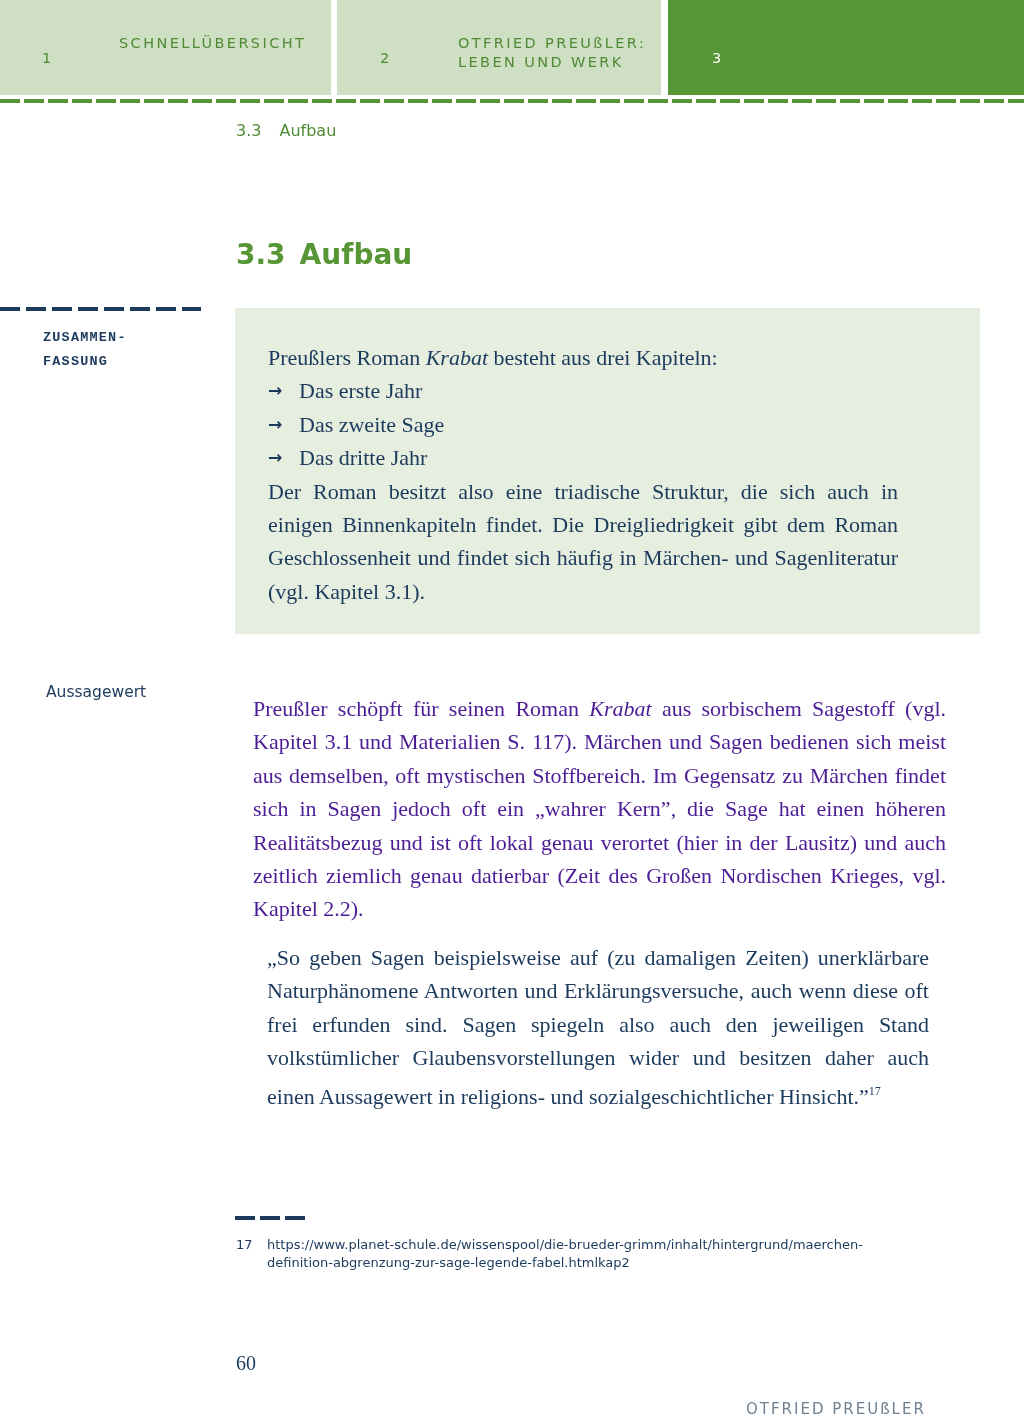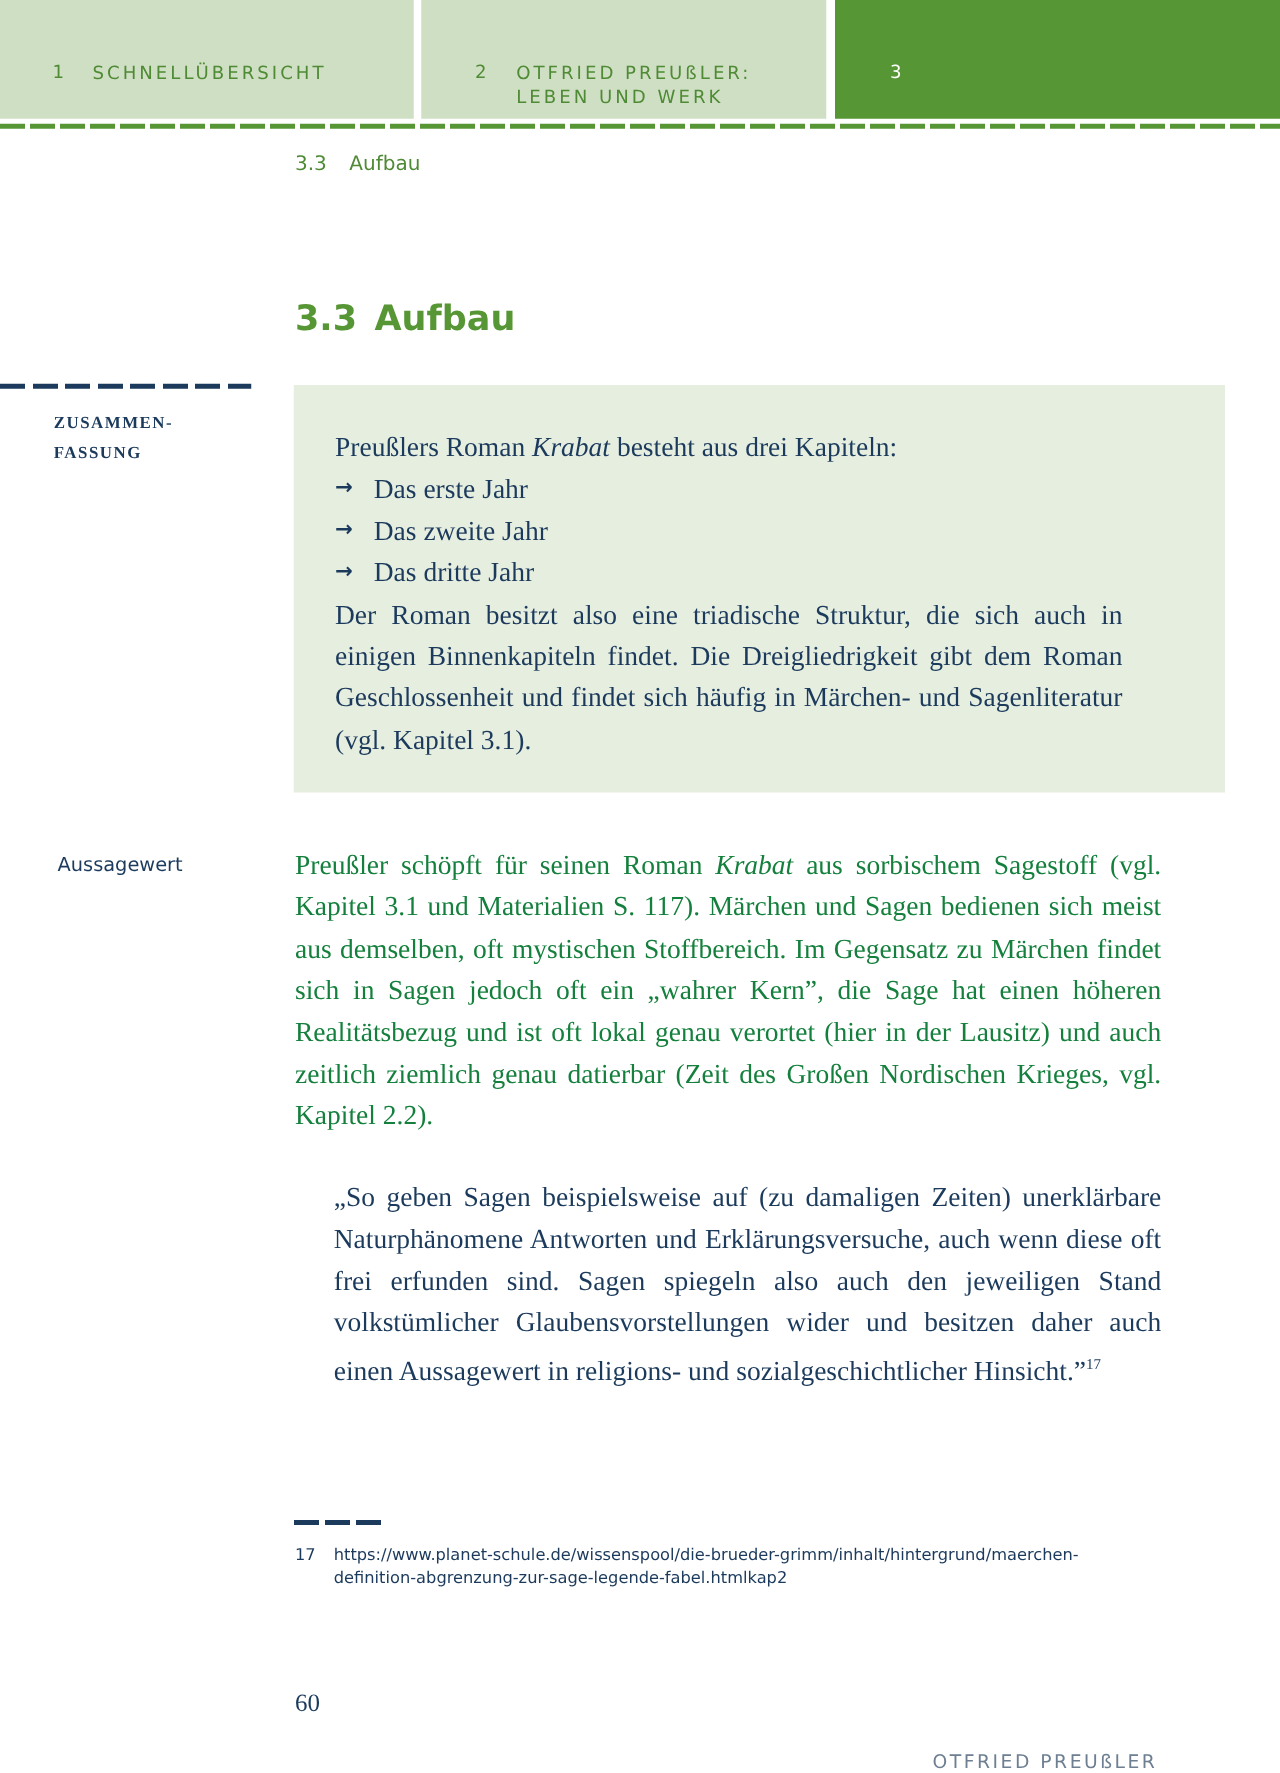--- a/index.html
+++ b/index.html
@@ -1,51 +1,51 @@
 <!DOCTYPE html>
 <html><head>
   <meta charset="utf-8">
   <style>
     html, body { margin:0; padding:0; background:#ffffff; }
     body { width:1024px; height:1418px; position:relative; overflow:hidden; font-family:"Liberation Serif", serif; color:#1b3a5c; }
 
     .tabs { position:absolute; left:0; top:0; width:1024px; height:95px; }
     .tab { position:absolute; top:0; height:95px; background:#cfdfc3; color:#4f8a35; font-family:"DejaVu Sans", sans-serif; font-size:14.5px; letter-spacing:2.4px; }
     .tab .num { position:absolute; top:50px; }
-    .tab .lbl { position:absolute; top:50px; line-height:19px; }
+    .tab .lbl { position:absolute; top:34px; line-height:19px;margin-left:45px; }
     .tab.active { background:#579634; color:#ffffff; }
     #tab1 { left:0; width:331px; }
     #tab1 .num { left:42px; } #tab1 .lbl { left:74px; }
     #tab2 { left:337px; width:324px; }
     #tab2 .num { left:43px; } #tab2 .lbl { left:76px; }
     #tab3 { left:668px; width:356px; }
     #tab3 .num { left:44px; } #tab3 .lbl { left:77px; }
 
     .top-dash { position:absolute; left:0; top:99px; width:1024px; height:4px;
       background: repeating-linear-gradient(90deg, #579634 0 20px, transparent 20px 24px); }
 
     .running-head { position:absolute; left:236px; top:121px; font-family:"DejaVu Sans", sans-serif; font-size:16px; color:#4f8a35; }
     .running-head .rh-num { margin-right:18px; }
 
     .chapter-title { position:absolute; left:236px; top:238px; font-family:"DejaVu Sans", sans-serif; font-weight:bold; font-size:28px; color:#579634; }
     .chapter-title .ct-num { margin-right:14px; }
 
     .side-dash { position:absolute; left:0; top:307px; width:201px; height:4px;
       background: repeating-linear-gradient(90deg, #1b3a5c 0 20px, transparent 20px 26px); }
-    .margin-label-summary { position:absolute; left:43px; top:326px; font-family:Liberation Serif, serif; font-weight:bold; font-size:13.5px; letter-spacing:1.2px; line-height:24px; color:#1b3a5c; }
+    .margin-label-summary { position:absolute; left:43px; top:326px; font-family:Liberation Mono, monospace; font-weight:bold; font-size:13.5px; letter-spacing:1.2px; line-height:24px; color:#1b3a5c; }
 
     .summary-box { position:absolute; left:235px; top:308px; width:745px; height:326px; background:#e6eee0; }
     .summary-content { position:absolute; left:33px; top:33px; width:630px; font-size:22px; line-height:33.4px; color:#1b3a5c; }
     .summary-content p { margin:0; text-align:justify; }
     .arrow-item { display:flex; align-items:center; }
     .arrow-item .arrow { width:31px; font-family:"DejaVu Sans", sans-serif; font-size:17px; font-weight:bold; }
 
     .margin-label-sagen { position:absolute; left:46px; top:683px; font-family:"DejaVu Sans", sans-serif; font-size:15.5px; color:#1b3a5c; }
 
-    .body-text { position:absolute; left:236px; top:675px; width:693px; font-size:22px; line-height:33.4px; text-align:justify; color:#15803d; margin:0; }
+    .body-text { position:absolute; left:236px; top:675px; width:693px; font-size:22px; line-height:33.4px; text-align:justify; color:#4c1d95; margin:17px; }
 
     .quote { position:absolute; left:267px; top:941px; width:662px; font-size:22px; line-height:33.4px; text-align:justify; color:#1b3a5c; margin:0; }
     .quote sup { font-size:12px; vertical-align:9px; }
 
     .fn-dash { position:absolute; left:235px; top:1216px; width:70px; height:4px;
       background: repeating-linear-gradient(90deg, #1b3a5c 0 20px, transparent 20px 25px); }
     .footnote { position:absolute; left:236px; top:1236px; font-family:"DejaVu Sans", sans-serif; font-size:13px; line-height:18px; color:#1b3a5c; display:flex; }
     .footnote .fn-num { width:31px; }
     .footnote .fn-text { width:660px; }
 
@@ -91,21 +91,21 @@
   <div class="summary-content">
     <div>
       <span>Preußlers Roman </span><i>Krabat</i><span> besteht aus drei Kapiteln:</span>
     </div>
     <div class="arrow-item">
       <span class="arrow">→</span>
       <span>Das erste Jahr</span>
     </div>
     <div class="arrow-item">
       <span class="arrow">→</span>
-      <span>Das zweite Jahr</span>
+      <span>Das zweite Sage</span>
     </div>
     <div class="arrow-item">
       <span class="arrow">→</span>
       <span>Das dritte Jahr</span>
     </div>
     <p>Der Roman besitzt also eine triadische Struktur, die sich auch in einigen Binnenkapiteln findet. Die Dreigliedrigkeit gibt dem Roman Geschlossenheit und findet sich häufig in Märchen- und Sagenliteratur (vgl. Kapitel 3.1).</p>
   </div>
 </div>
 
 <div class="margin-label-sagen">Aussagewert</div>

